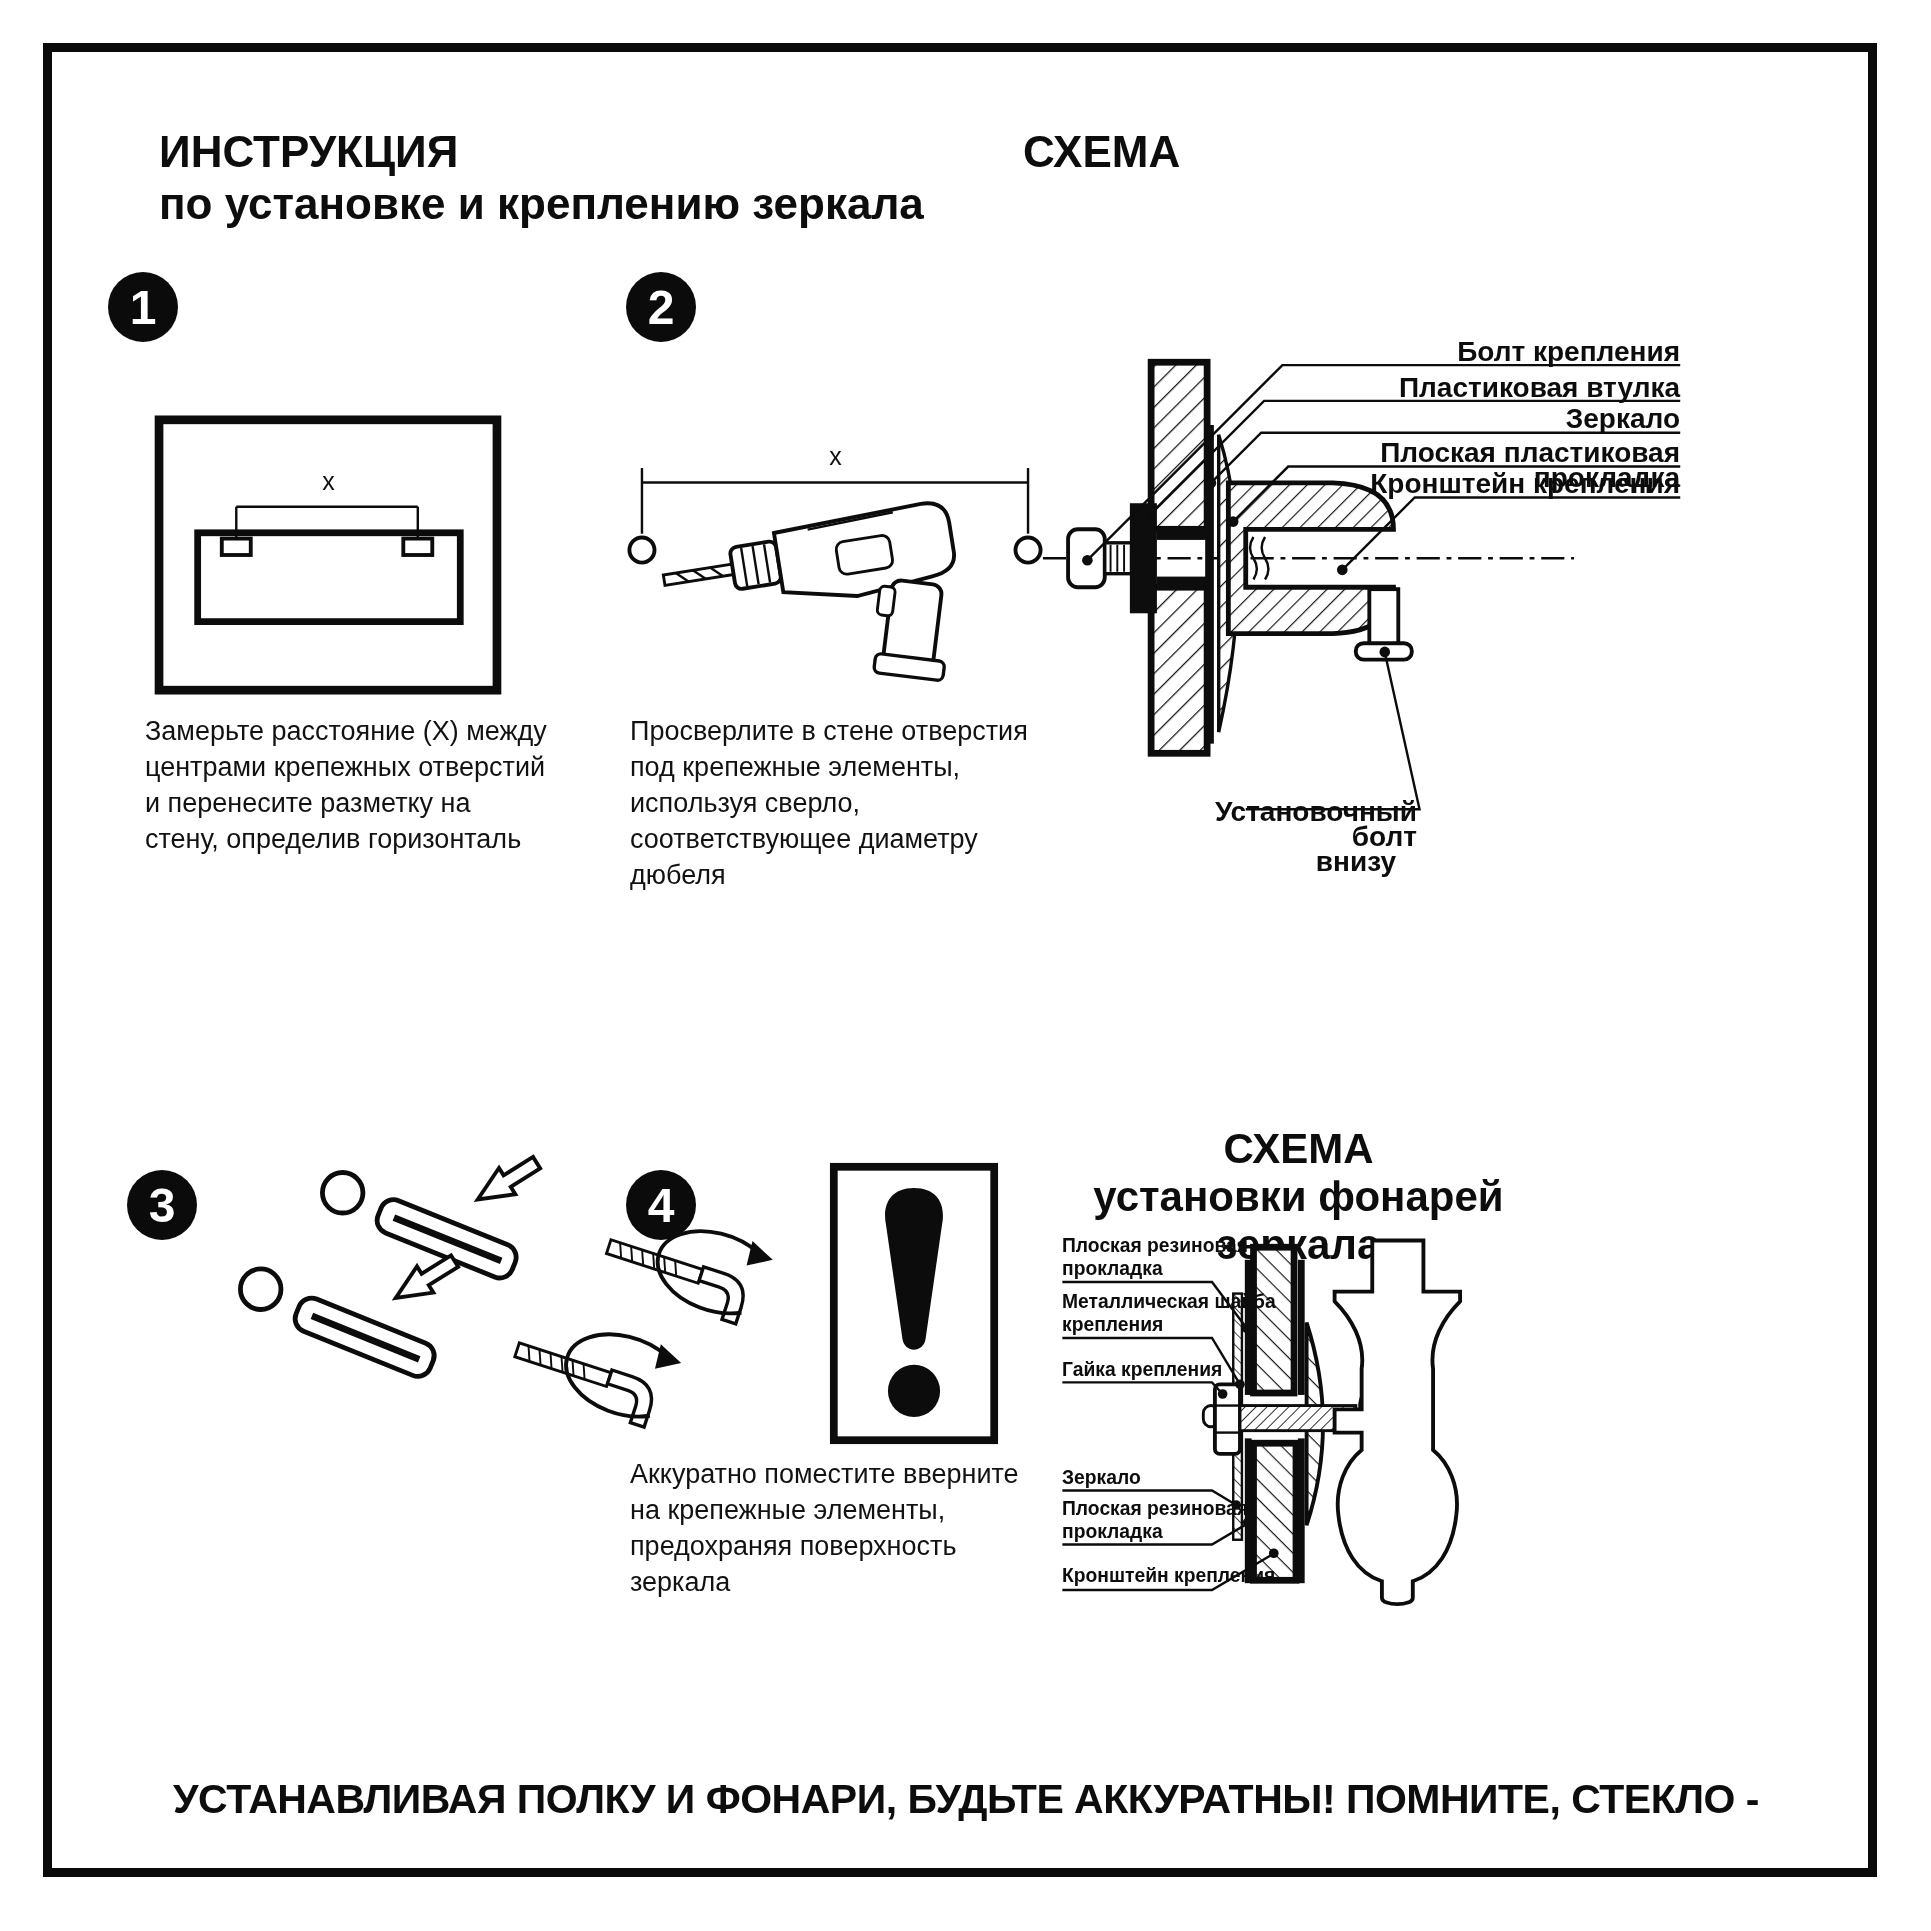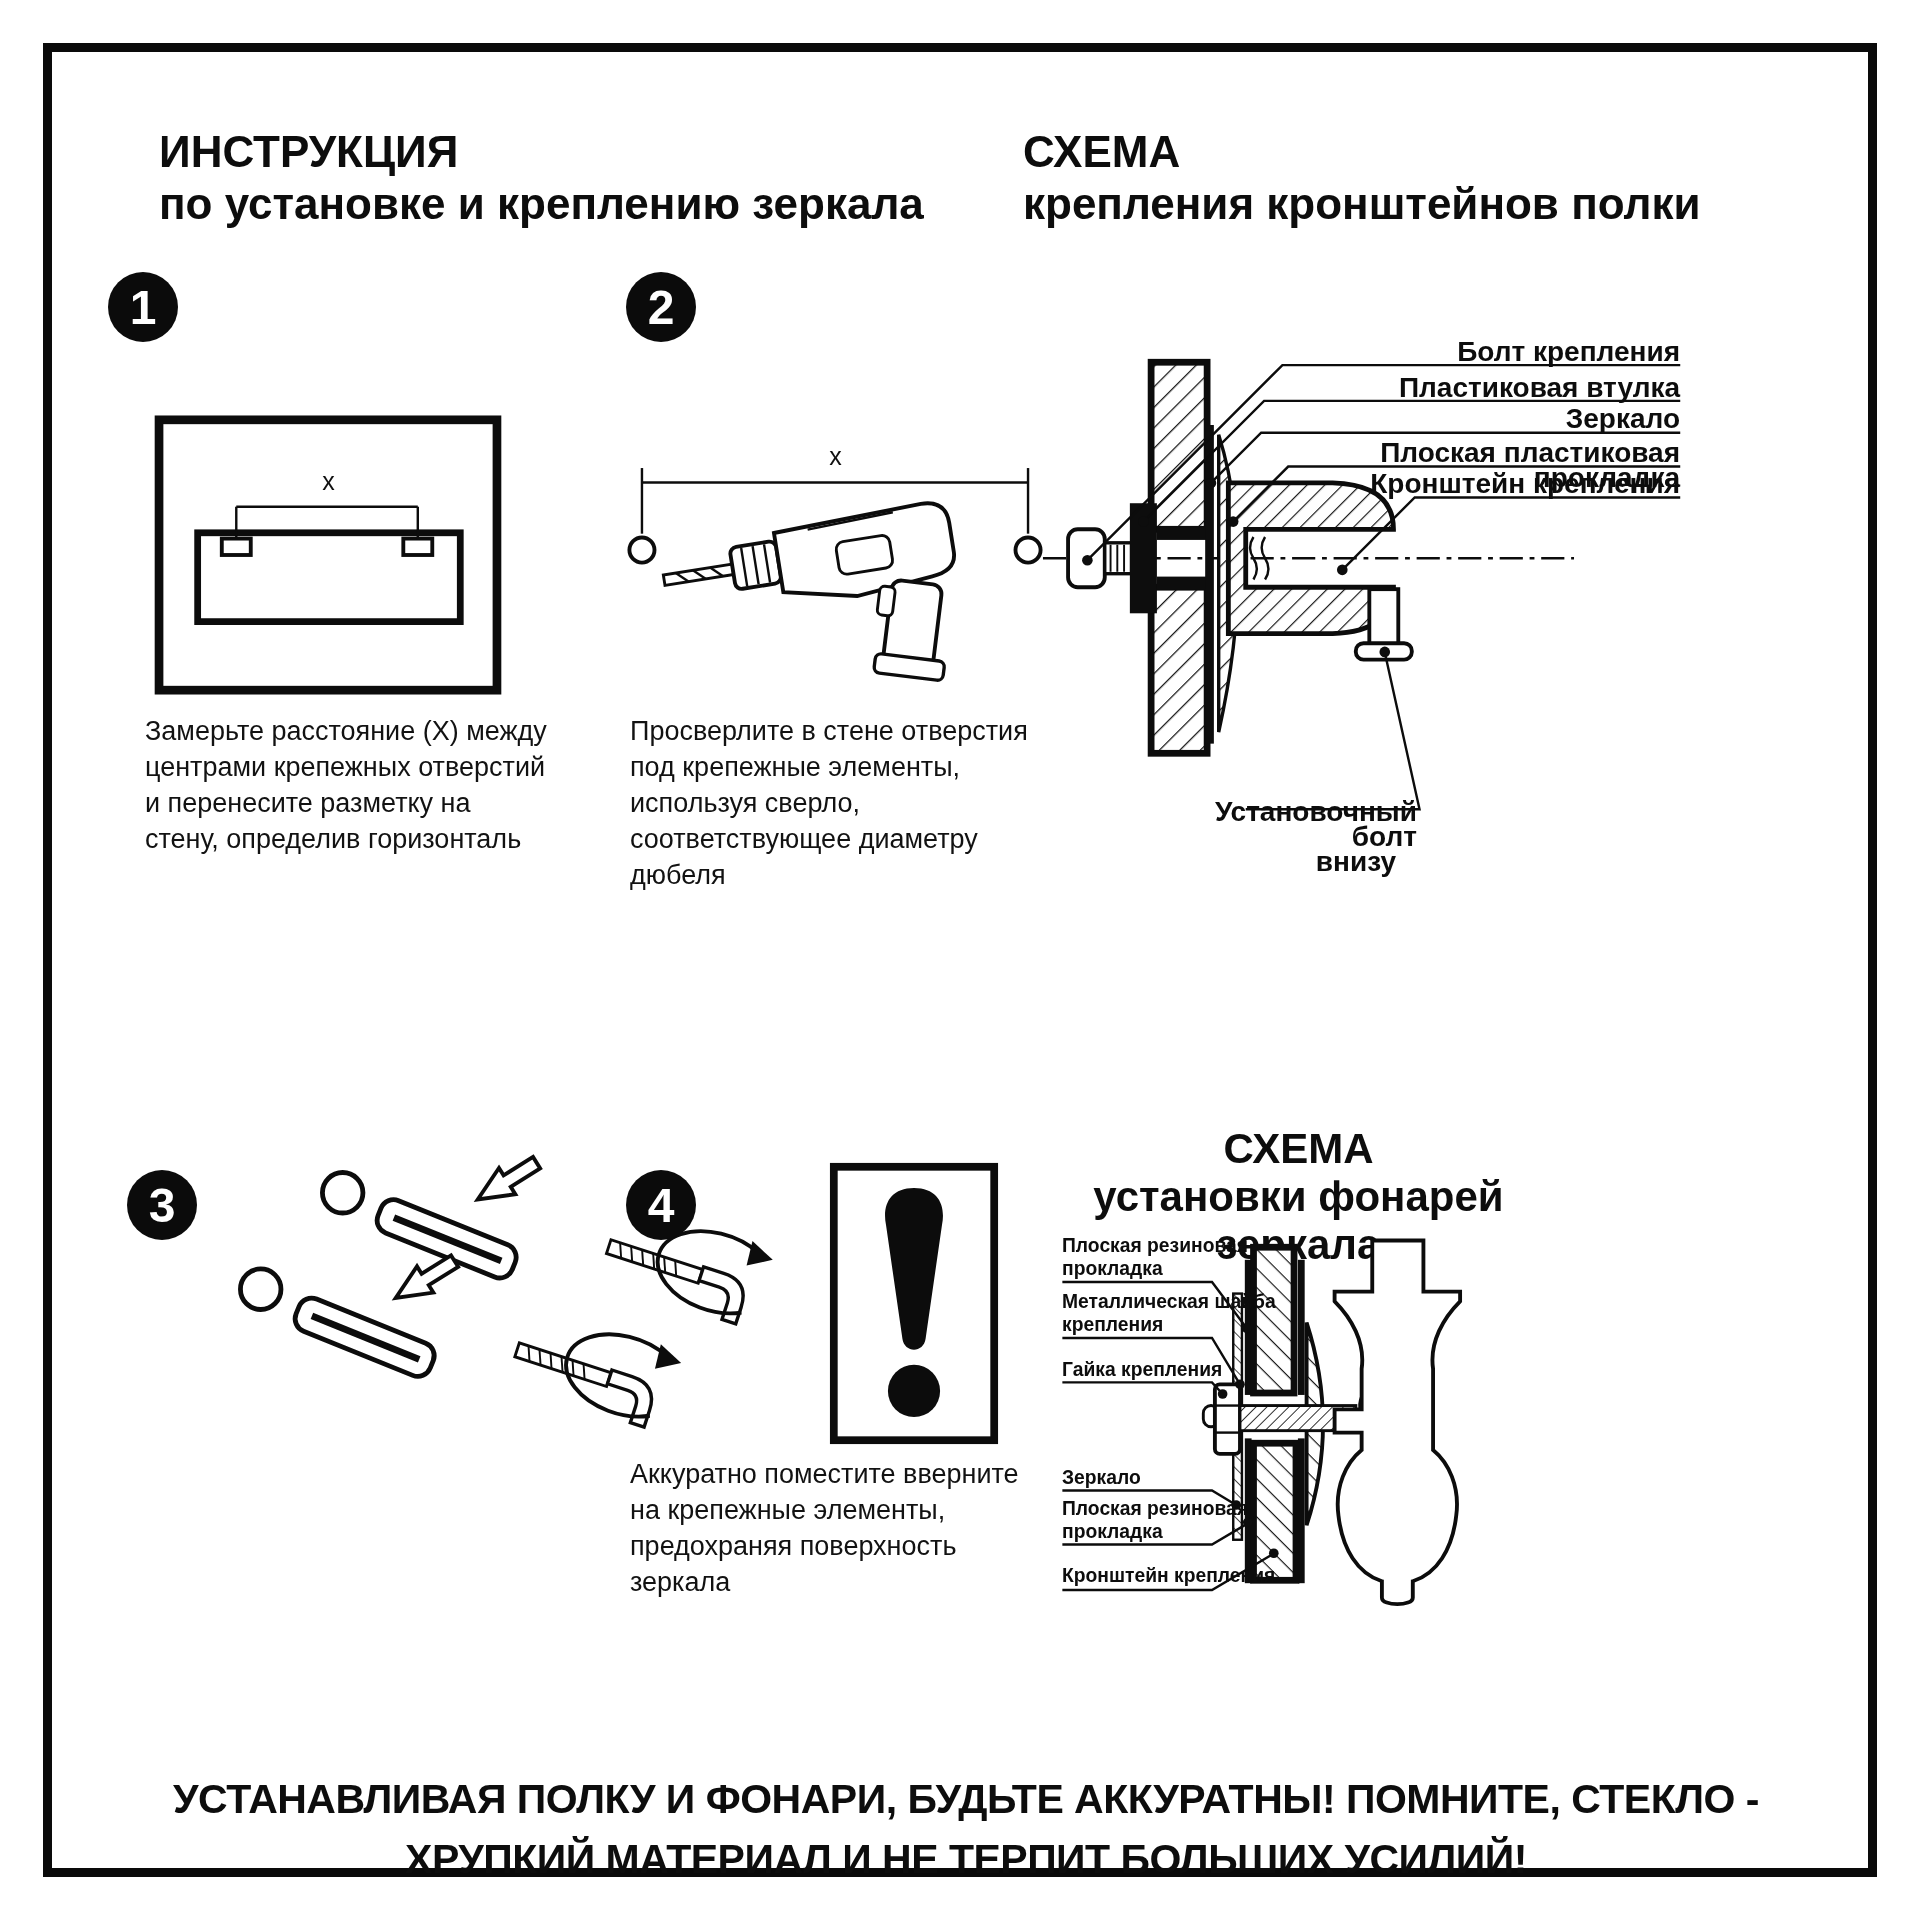--- a/index.html
+++ b/index.html
@@ -27,21 +27,20 @@
 
 <div id="page">
   <div class="frame"></div>
 
   <div class="title" style="left:159px;top:126px;width:772px;">
     <span class="tline">ИНСТРУКЦИЯ</span>
     <span class="tline">по установке и креплению зеркала</span>
   </div>
   <div class="title" style="left:1023px;top:126px;width:772px;">
     <span class="tline">СХЕМА</span>
-    <span class="tline">крепления кронштейнов полки</span>
   </div>
 
   <div class="step-num" style="left:108px;top:272px;">1</div>
   <svg style="left:154px;top:415px;" width="348" height="280" viewBox="0 0 360 290">
     <rect x="5" y="5" width="350" height="280" fill="#fff" stroke="#0c0c0c" stroke-width="9"></rect>
     <rect x="45" y="122" width="272" height="92" fill="#fff" stroke="#0c0c0c" stroke-width="7"></rect>
     <rect x="70" y="128" width="30" height="17" fill="#fff" stroke="#0c0c0c" stroke-width="4"></rect>
     <rect x="258" y="128" width="30" height="17" fill="#fff" stroke="#0c0c0c" stroke-width="4"></rect>
     <line x1="85" y1="128" x2="85" y2="95" stroke="#0c0c0c" stroke-width="2.5"></line>
     <line x1="273" y1="128" x2="273" y2="95" stroke="#0c0c0c" stroke-width="2.5"></line>
@@ -253,16 +252,15 @@
   </svg>
   <div class="llabel" style="left:1062px;top:1234px;">Плоская резиновая прокладка</div>
   <div class="llabel" style="left:1062px;top:1290px;">Металлическая шайба крепления</div>
   <div class="llabel" style="left:1062px;top:1358px;">Гайка крепления</div>
   <div class="llabel" style="left:1062px;top:1466px;">Зеркало</div>
   <div class="llabel" style="left:1062px;top:1497px;">Плоская резиновая прокладка</div>
   <div class="llabel" style="left:1062px;top:1564px;">Кронштейн крепления</div>
 
   <div class="warning">
     <span class="wline">УСТАНАВЛИВАЯ ПОЛКУ И ФОНАРИ, БУДЬТЕ АККУРАТНЫ! ПОМНИТЕ, СТЕКЛО -</span>
-    <span class="wline">ХРУПКИЙ МАТЕРИАЛ И НЕ ТЕРПИТ БОЛЬШИХ УСИЛИЙ!</span>
   </div>
 </div>
 
 
 </body></html>

